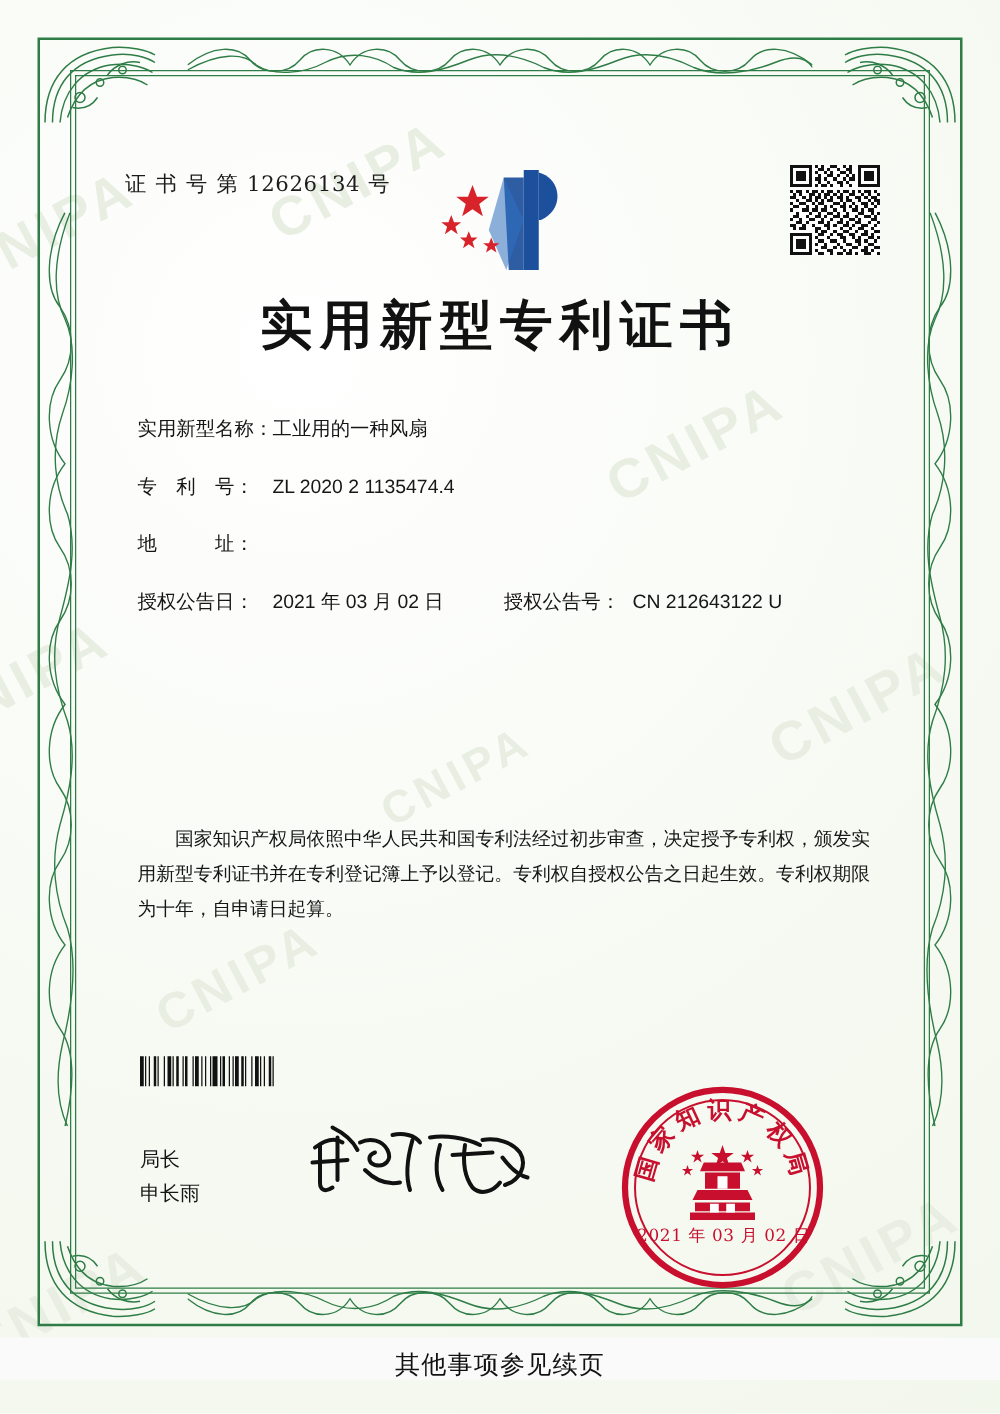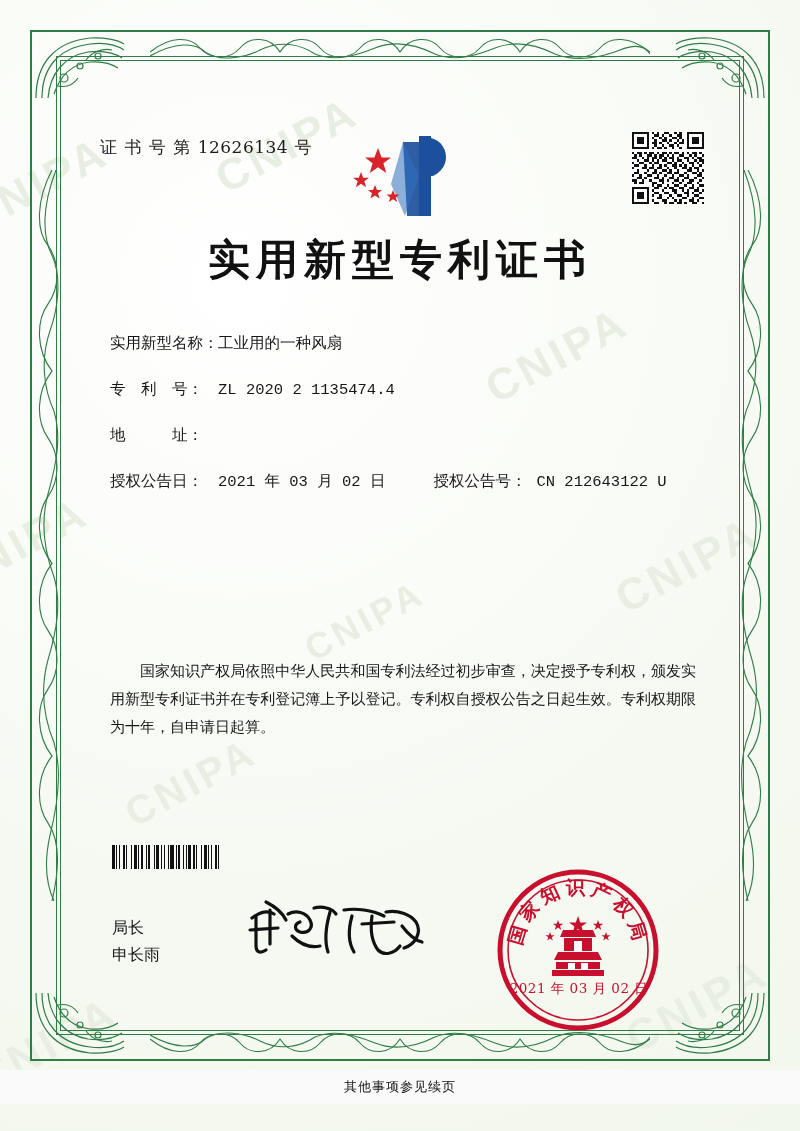--- a/index.html
+++ b/index.html
@@ -142,21 +142,21 @@
   }
 
   
   .fields {
     position: absolute;
     left: 110px;
     right: 100px;
     top: 332px;
     font-size: 15.5px;
     color: #161616;
-    font-family: Liberation Mono, monospace;
+    font-family: Liberation Sans, sans-serif;
   }
   .field-row {
     display: flex;
     align-items: flex-start;
     margin-bottom: 22px;
     line-height: 1.55;
   }
   .field-label {
     width: 108px;
     flex: 0 0 108px;
@@ -253,21 +253,21 @@
     text-align: center;
     font-size: 14px;
     color: #161616;
     font-family: "DejaVu Serif", serif;
   }
   .footer-note {
     position: absolute;
     left: 0; right: 0;
     top: 1078px;
     text-align: center;
-    font-size: 13px;
+    font-size: 20px;
     color: #111;
     letter-spacing: 1px;
     font-family: "DejaVu Serif", serif;
   }
   .footer-band {
     position: absolute;
     left: 0; right: 0;
     top: 1070px;
     height: 34px;
     background: #fafafa;

